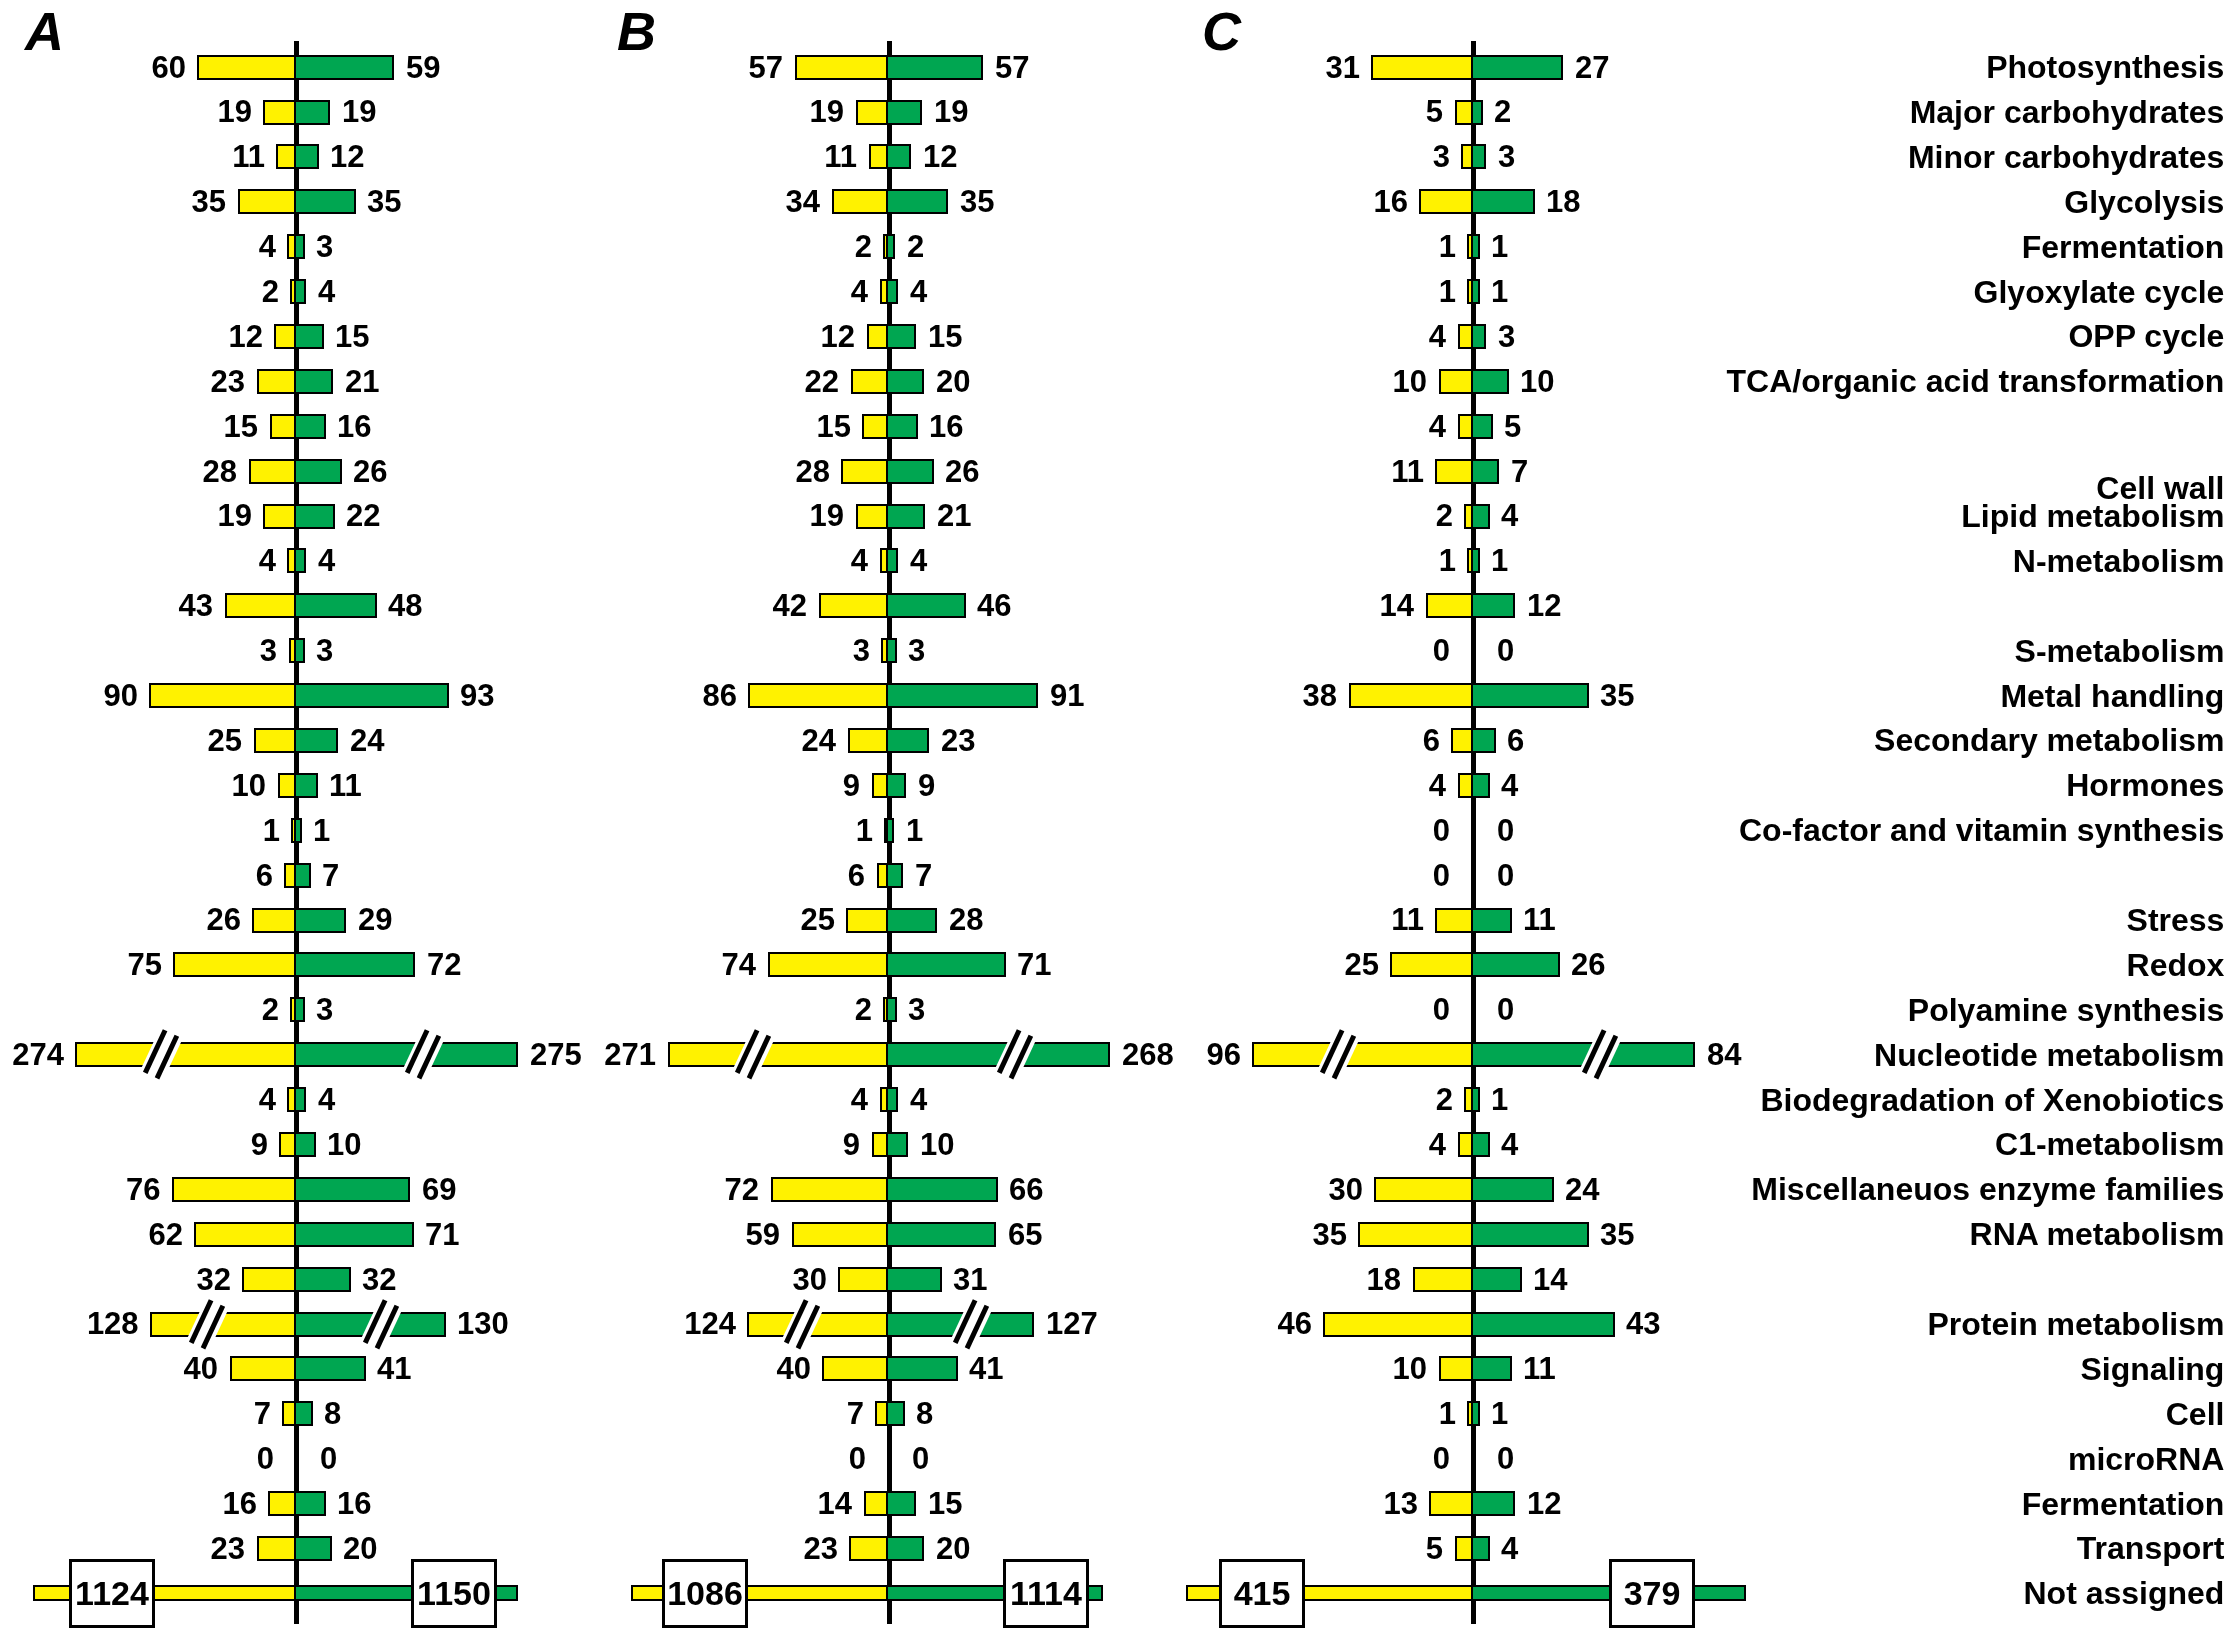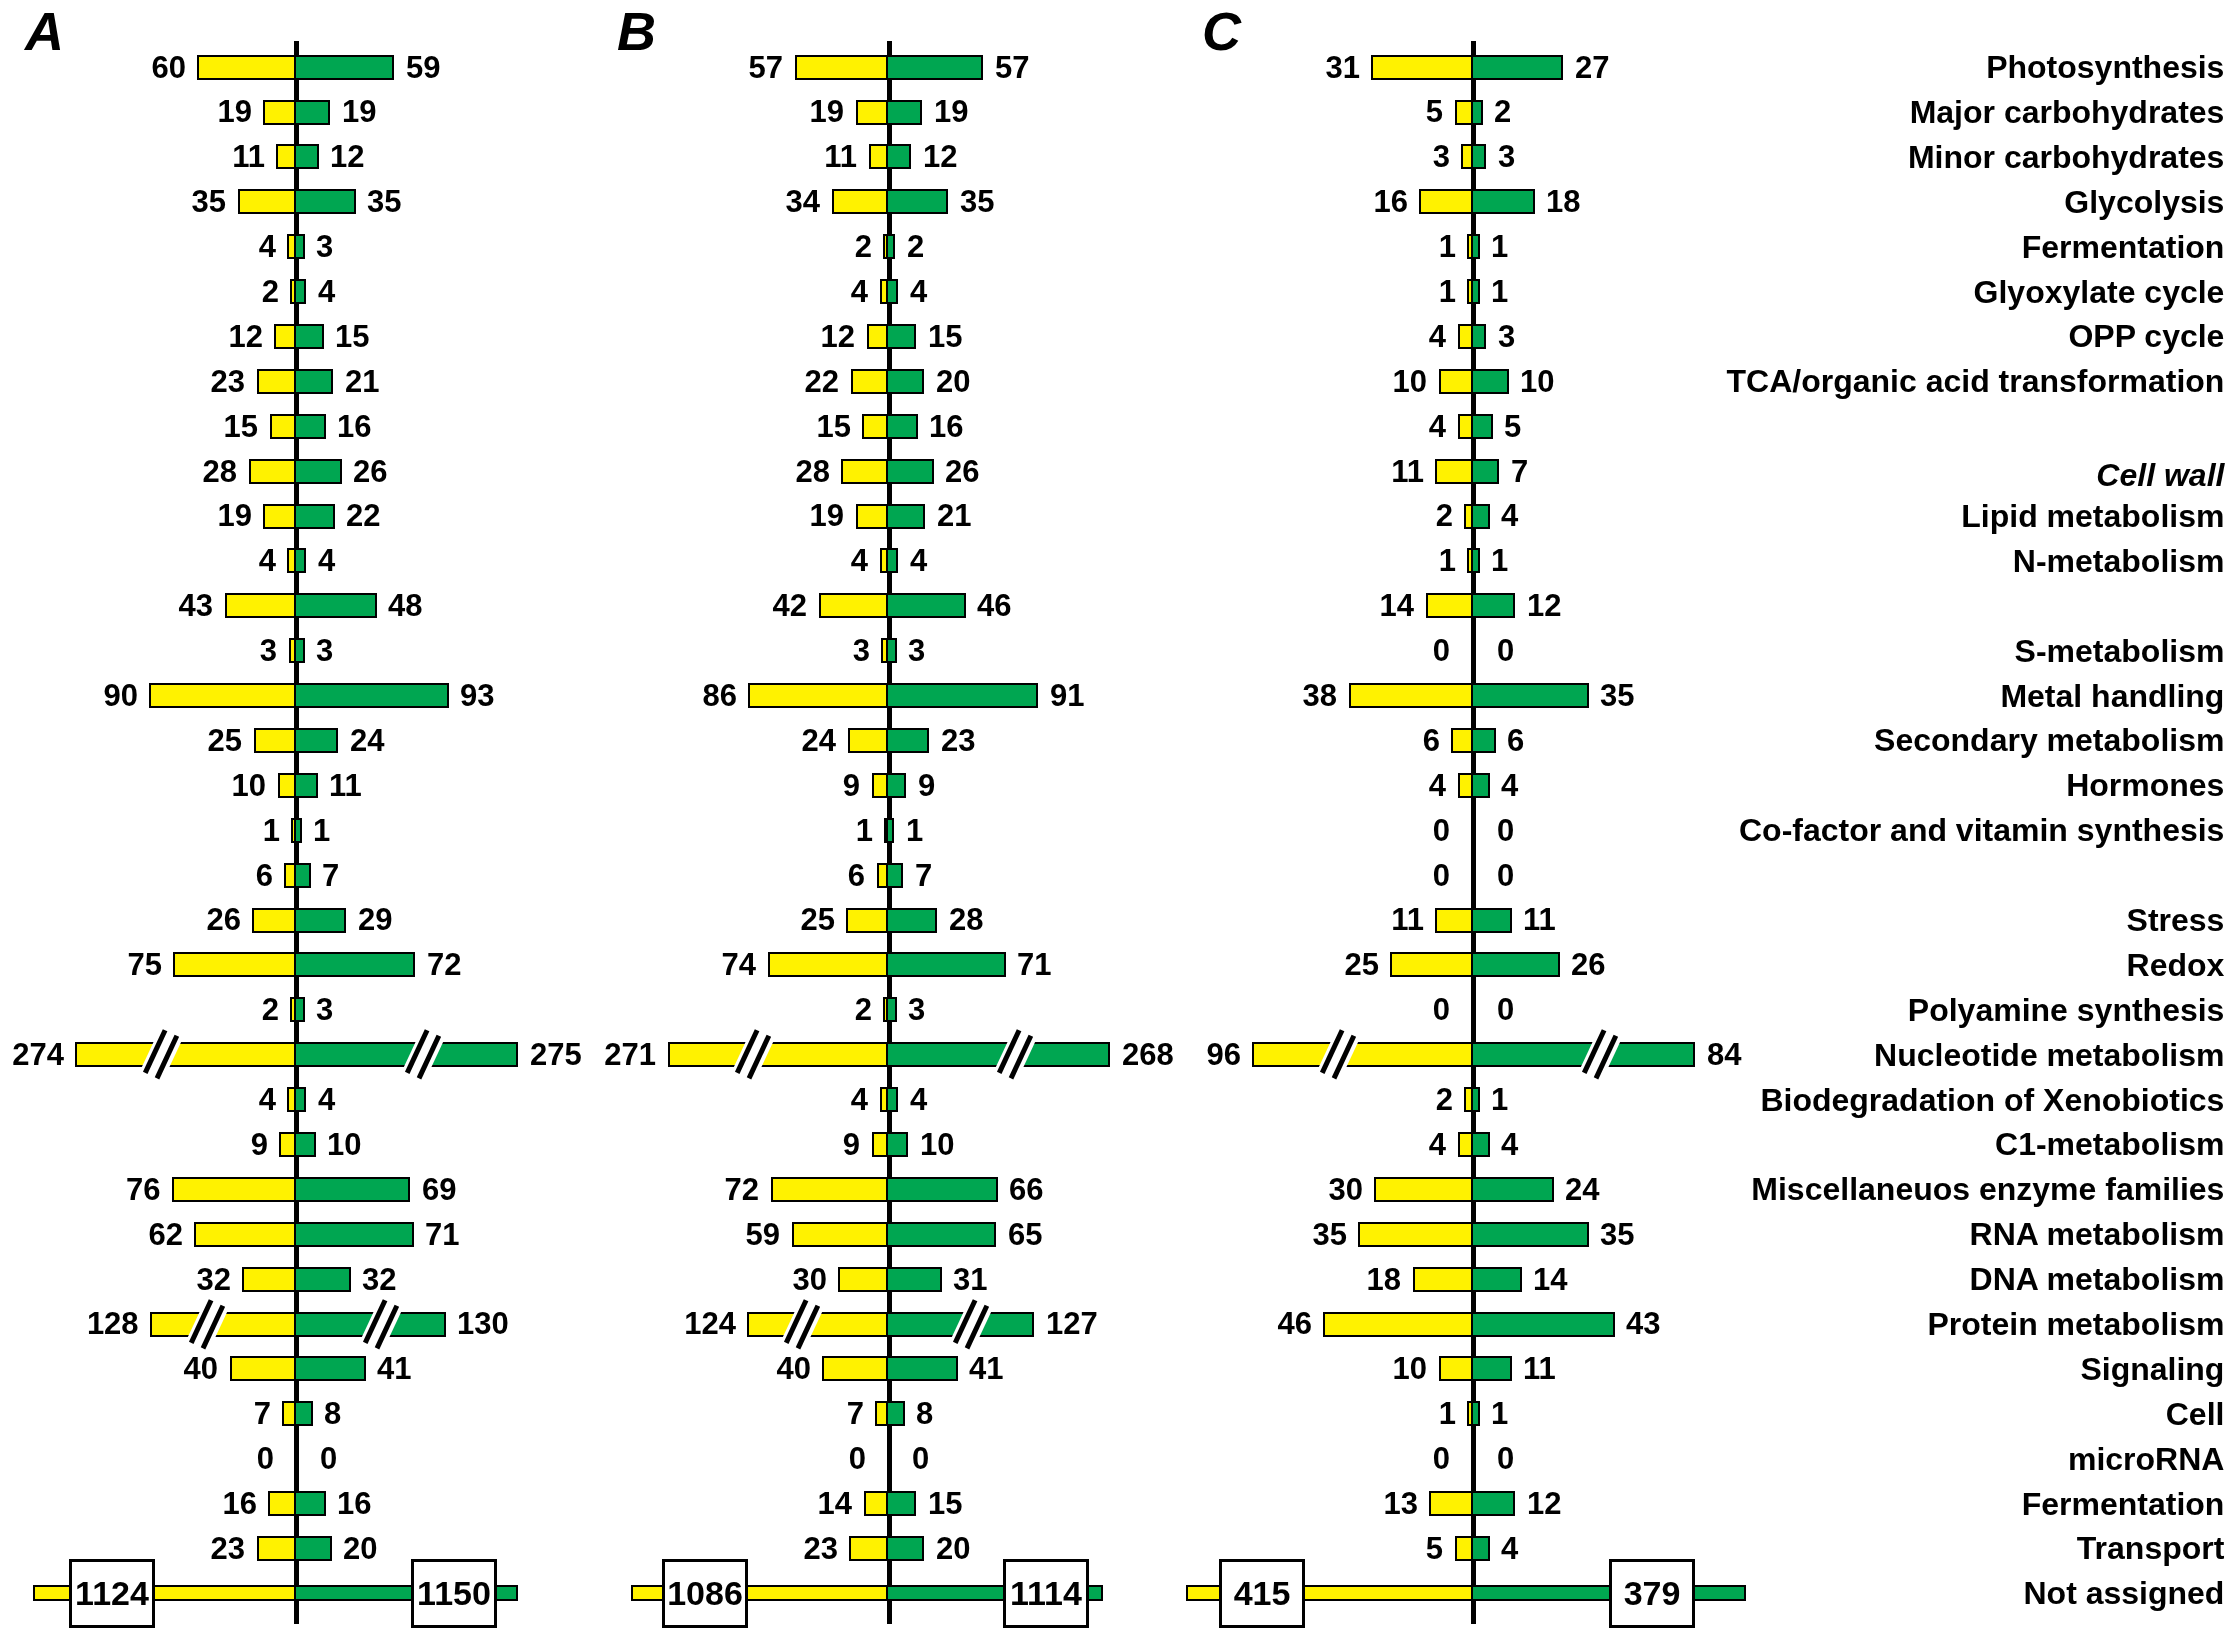--- a/index.html
+++ b/index.html
@@ -474,37 +474,36 @@
     <div class="tbox" style="left: 1219px; top: 1559px; width: 86px; height: 69px;">415</div>
     <div class="tbox" style="left: 1609px; top: 1559px; width: 86px; height: 69px;">379</div>
     <div class="cat" style="right: 14.6px; top: 48px;">Photosynthesis</div>
     <div class="cat" style="right: 14.6px; top: 93px;">Major carbohydrates</div>
     <div class="cat" style="right: 14.6px; top: 138px;">Minor carbohydrates</div>
     <div class="cat" style="right: 14.6px; top: 183px;">Glycolysis</div>
     <div class="cat" style="right: 14.6px; top: 228px;">Fermentation</div>
     <div class="cat" style="right: 14.6px; top: 273px;">Glyoxylate cycle</div>
     <div class="cat" style="right: 14.6px; top: 317px;">OPP cycle</div>
     <div class="cat" style="right: 14.6px; top: 362px;">TCA/organic acid transformation</div>
-    <div class="cat" style="right: 14.6px; top: 456px; font-style: italic;">Cell wall</div>
+    <div class="cat" style="right: 14.6px; top: 469px;">Cell wall</div>
     <div class="cat" style="right: 14.6px; top: 497px;">Lipid metabolism</div>
     <div class="cat" style="right: 14.6px; top: 542px;">N-metabolism</div>
     <div class="cat" style="right: 14.6px; top: 632px;">S-metabolism</div>
     <div class="cat" style="right: 14.6px; top: 677px;">Metal handling</div>
     <div class="cat" style="right: 14.6px; top: 721px;">Secondary metabolism</div>
     <div class="cat" style="right: 14.6px; top: 766px;">Hormones</div>
     <div class="cat" style="right: 14.6px; top: 811px;">Co-factor and vitamin synthesis</div>
     <div class="cat" style="right: 14.6px; top: 901px;">Stress</div>
     <div class="cat" style="right: 14.6px; top: 946px;">Redox</div>
     <div class="cat" style="right: 14.6px; top: 991px;">Polyamine synthesis</div>
     <div class="cat" style="right: 14.6px; top: 1036px;">Nucleotide metabolism</div>
     <div class="cat" style="right: 14.6px; top: 1081px;">Biodegradation of Xenobiotics</div>
     <div class="cat" style="right: 14.6px; top: 1125px;">C1-metabolism</div>
     <div class="cat" style="right: 14.6px; top: 1170px;">Miscellaneuos enzyme families</div>
     <div class="cat" style="right: 14.6px; top: 1215px;">RNA metabolism</div>
-    <div class="cat" style="right: 14.6px; top: 1260px;">DNA metabolism</div>
     <div class="cat" style="right: 14.6px; top: 1305px;">Protein metabolism</div>
     <div class="cat" style="right: 14.6px; top: 1350px;">Signaling</div>
     <div class="cat" style="right: 14.6px; top: 1395px;">Cell</div>
     <div class="cat" style="right: 14.6px; top: 1440px;">microRNA</div>
     <div class="cat" style="right: 14.6px; top: 1485px;">Fermentation</div>
     <div class="cat" style="right: 14.6px; top: 1529px;">Transport</div>
     <div class="cat" style="right: 14.6px; top: 1574px;">Not assigned</div>
   </div>
 
 

